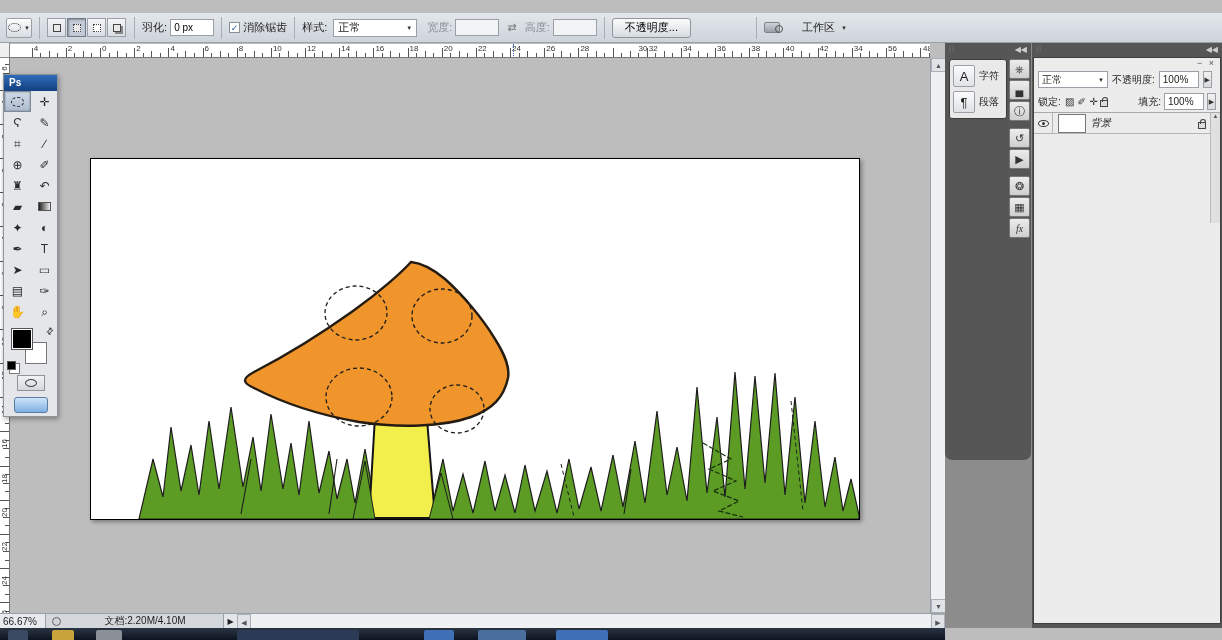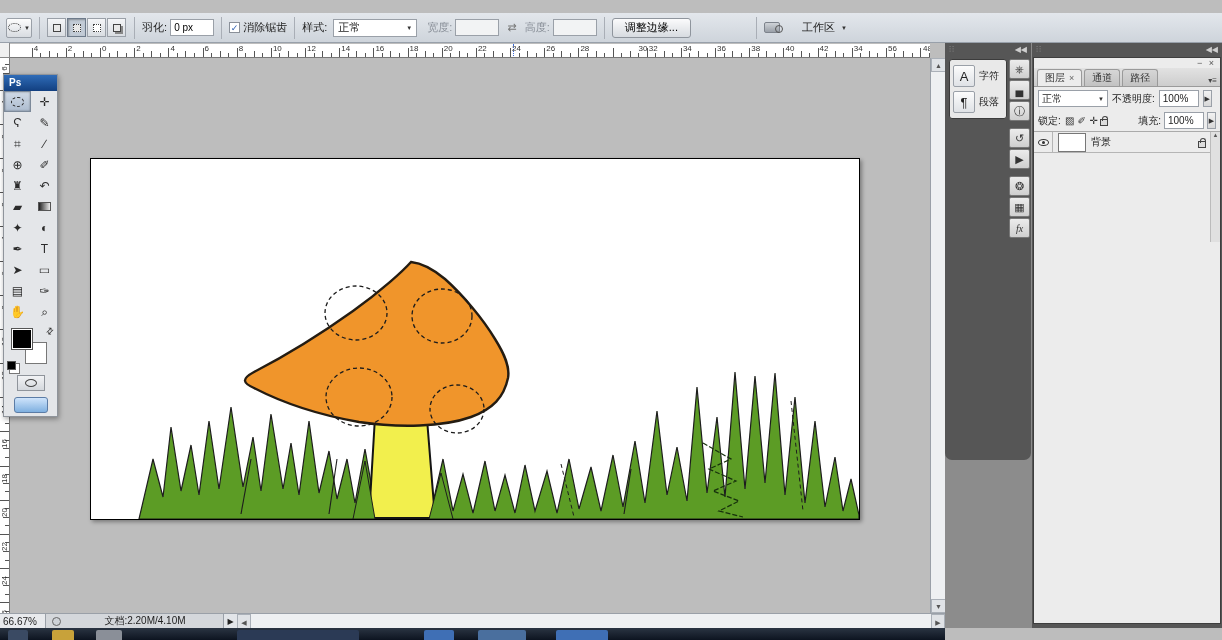--- a/index.html
+++ b/index.html
@@ -137,21 +137,21 @@
     background-image:linear-gradient(45deg,#cfcfcf 25%,transparent 25%,transparent 75%,#cfcfcf 75%),
                      linear-gradient(45deg,#cfcfcf 25%,transparent 25%,transparent 75%,#cfcfcf 75%);
     background-position:0 0,3px 3px; background-size:6px 6px; }
   .thumb.mushroom { background-image:radial-gradient(ellipse 8px 6px at 45% 45%, #f0952b 60%, rgba(0,0,0,0) 62%),
     linear-gradient(45deg,#cfcfcf 25%,transparent 25%,transparent 75%,#cfcfcf 75%),
     linear-gradient(45deg,#cfcfcf 25%,transparent 25%,transparent 75%,#cfcfcf 75%); }
   .thumb.grass { background-image:linear-gradient(180deg,rgba(0,0,0,0) 60%,#69a32c 62%),
     linear-gradient(45deg,#cfcfcf 25%,transparent 25%,transparent 75%,#cfcfcf 75%),
     linear-gradient(45deg,#cfcfcf 25%,transparent 25%,transparent 75%,#cfcfcf 75%); }
   .layer-name { flex:1; }
-  .layer-name.italic { font-family:"Liberation Serif",serif; }
+  .layer-name.italic { font-style:italic; font-family:"Liberation Serif",serif; }
   .row-lock { margin-right:14px; }
   #list-scroll { position:absolute; right:0; top:0; width:10px; height:110px; background:#e0e0e0; border-left:1px solid #bbb; font-size:6px; text-align:center; color:#555; }
 
   
   #taskbar { position:absolute; left:0; top:628px; width:945px; height:12px; background:linear-gradient(#2a3442,#0d1420); }
   .tb-item { position:absolute; top:2px; height:10px; border-radius:2px 2px 0 0; }
 
   .noselect { user-select:none; }
 </style>
 </head>
@@ -192,21 +192,21 @@
     </div>
     <span style="width:10px"></span>
     <span class="gray-label">宽度:</span>&nbsp;
     <input class="ob-input empty" style="">
     <span style="width:8px"></span>
     <span style="color:#777">⇄</span>
     <span style="width:8px"></span>
     <span class="gray-label">高度:</span>&nbsp;
     <input class="ob-input empty" style="">
     <div class="ob-sep"></div>
-    <button class="ob-btn">调整边缘...</button>
+    <button class="ob-btn">不透明度...</button>
     <span style="width:58px"></span>
     <div class="ob-sep"></div>
     <div class="ws">
       <span class="cam-icon"></span>
       <span style="width:10px"></span>
       <span>工作区</span>
       <span class="dd-arrow">▼</span>
     </div>
   </div>
 
@@ -609,26 +609,20 @@
         </button>
       </div>
 
     <div id="dock2">
       <div class="dock-header">
         <span class="grip">⫶⫶</span>
         <span>◀◀</span>
       </div>
       <div id="layers-panel">
         <div id="panel-minibar">− ×</div>
-        <div id="tabsrow">
-          <span class="ptab active"><span>图层</span><span class="x">×</span></span>
-          <span class="ptab">通道</span>
-          <span class="ptab">路径</span>
-          <span id="panelmenu-btn">▾≡</span>
-        </div>
         <div id="blendrow">
           <div id="blend-select">
             <span>正常</span>
             <span class="dd-arrow">▼</span>
           </div>
           <span>不透明度:</span>
           <span class="val-box">100%</span>
           <span class="spin">▶</span>
         </div>
         <div id="lockrow">

